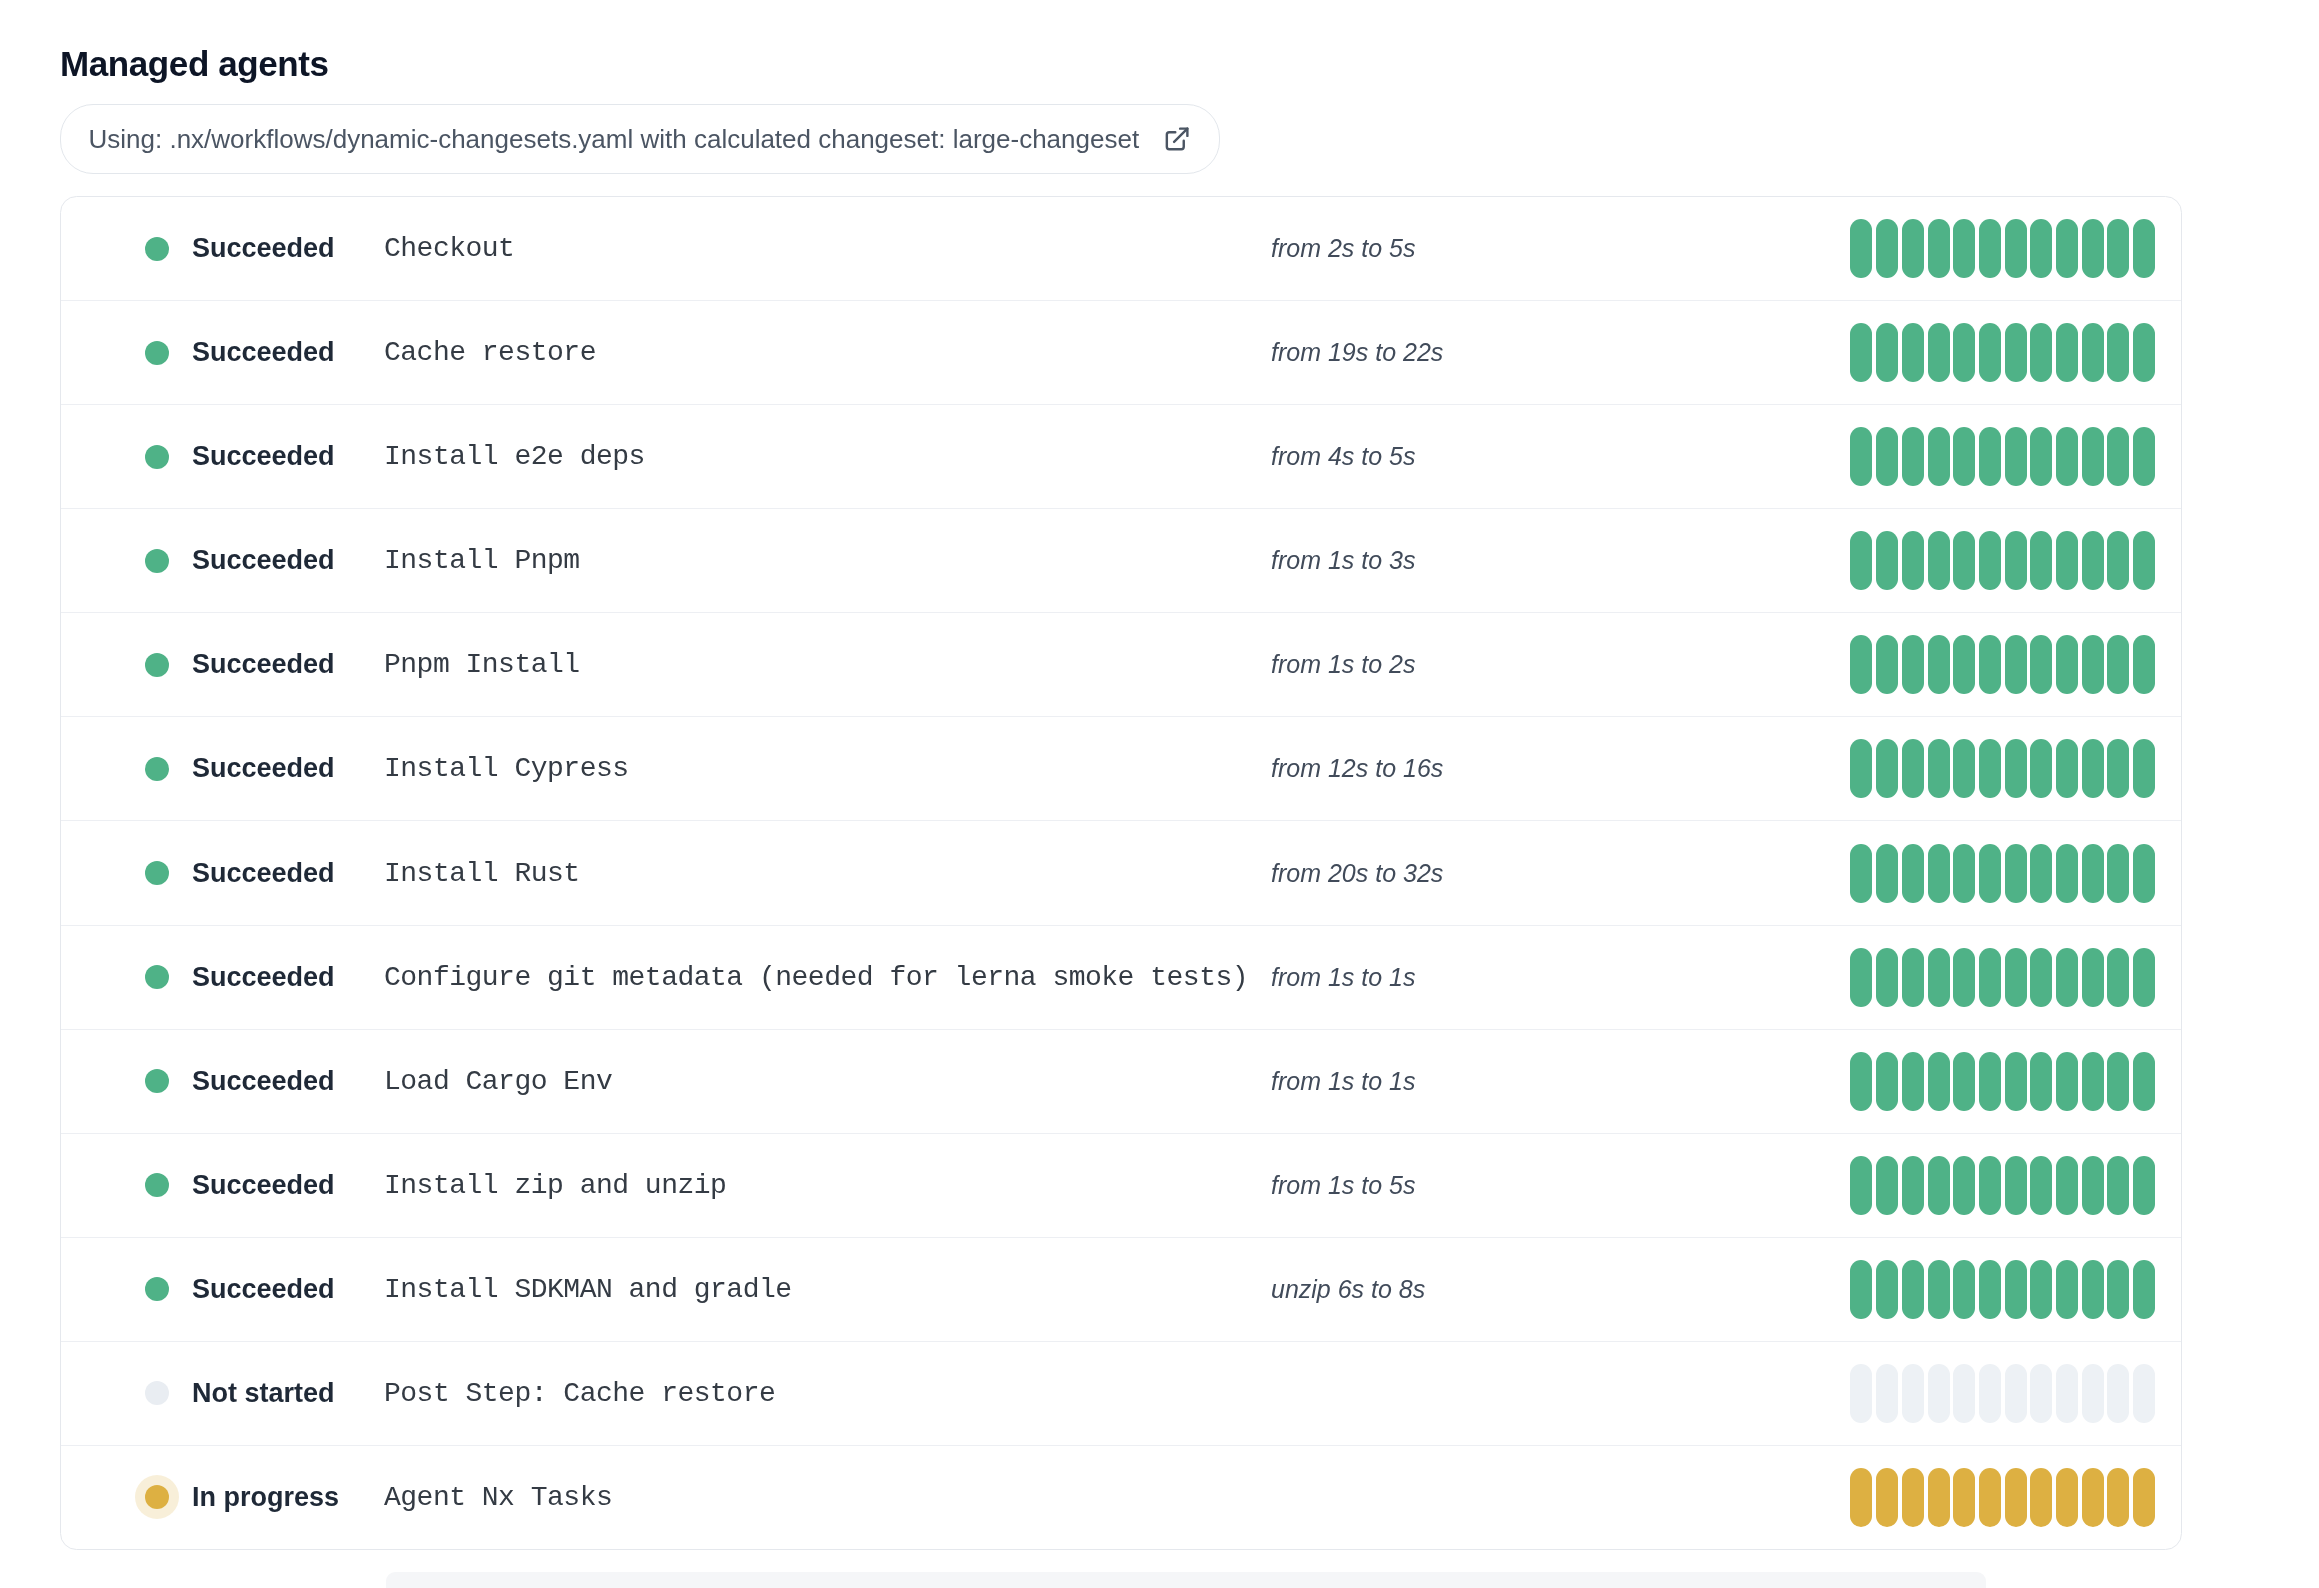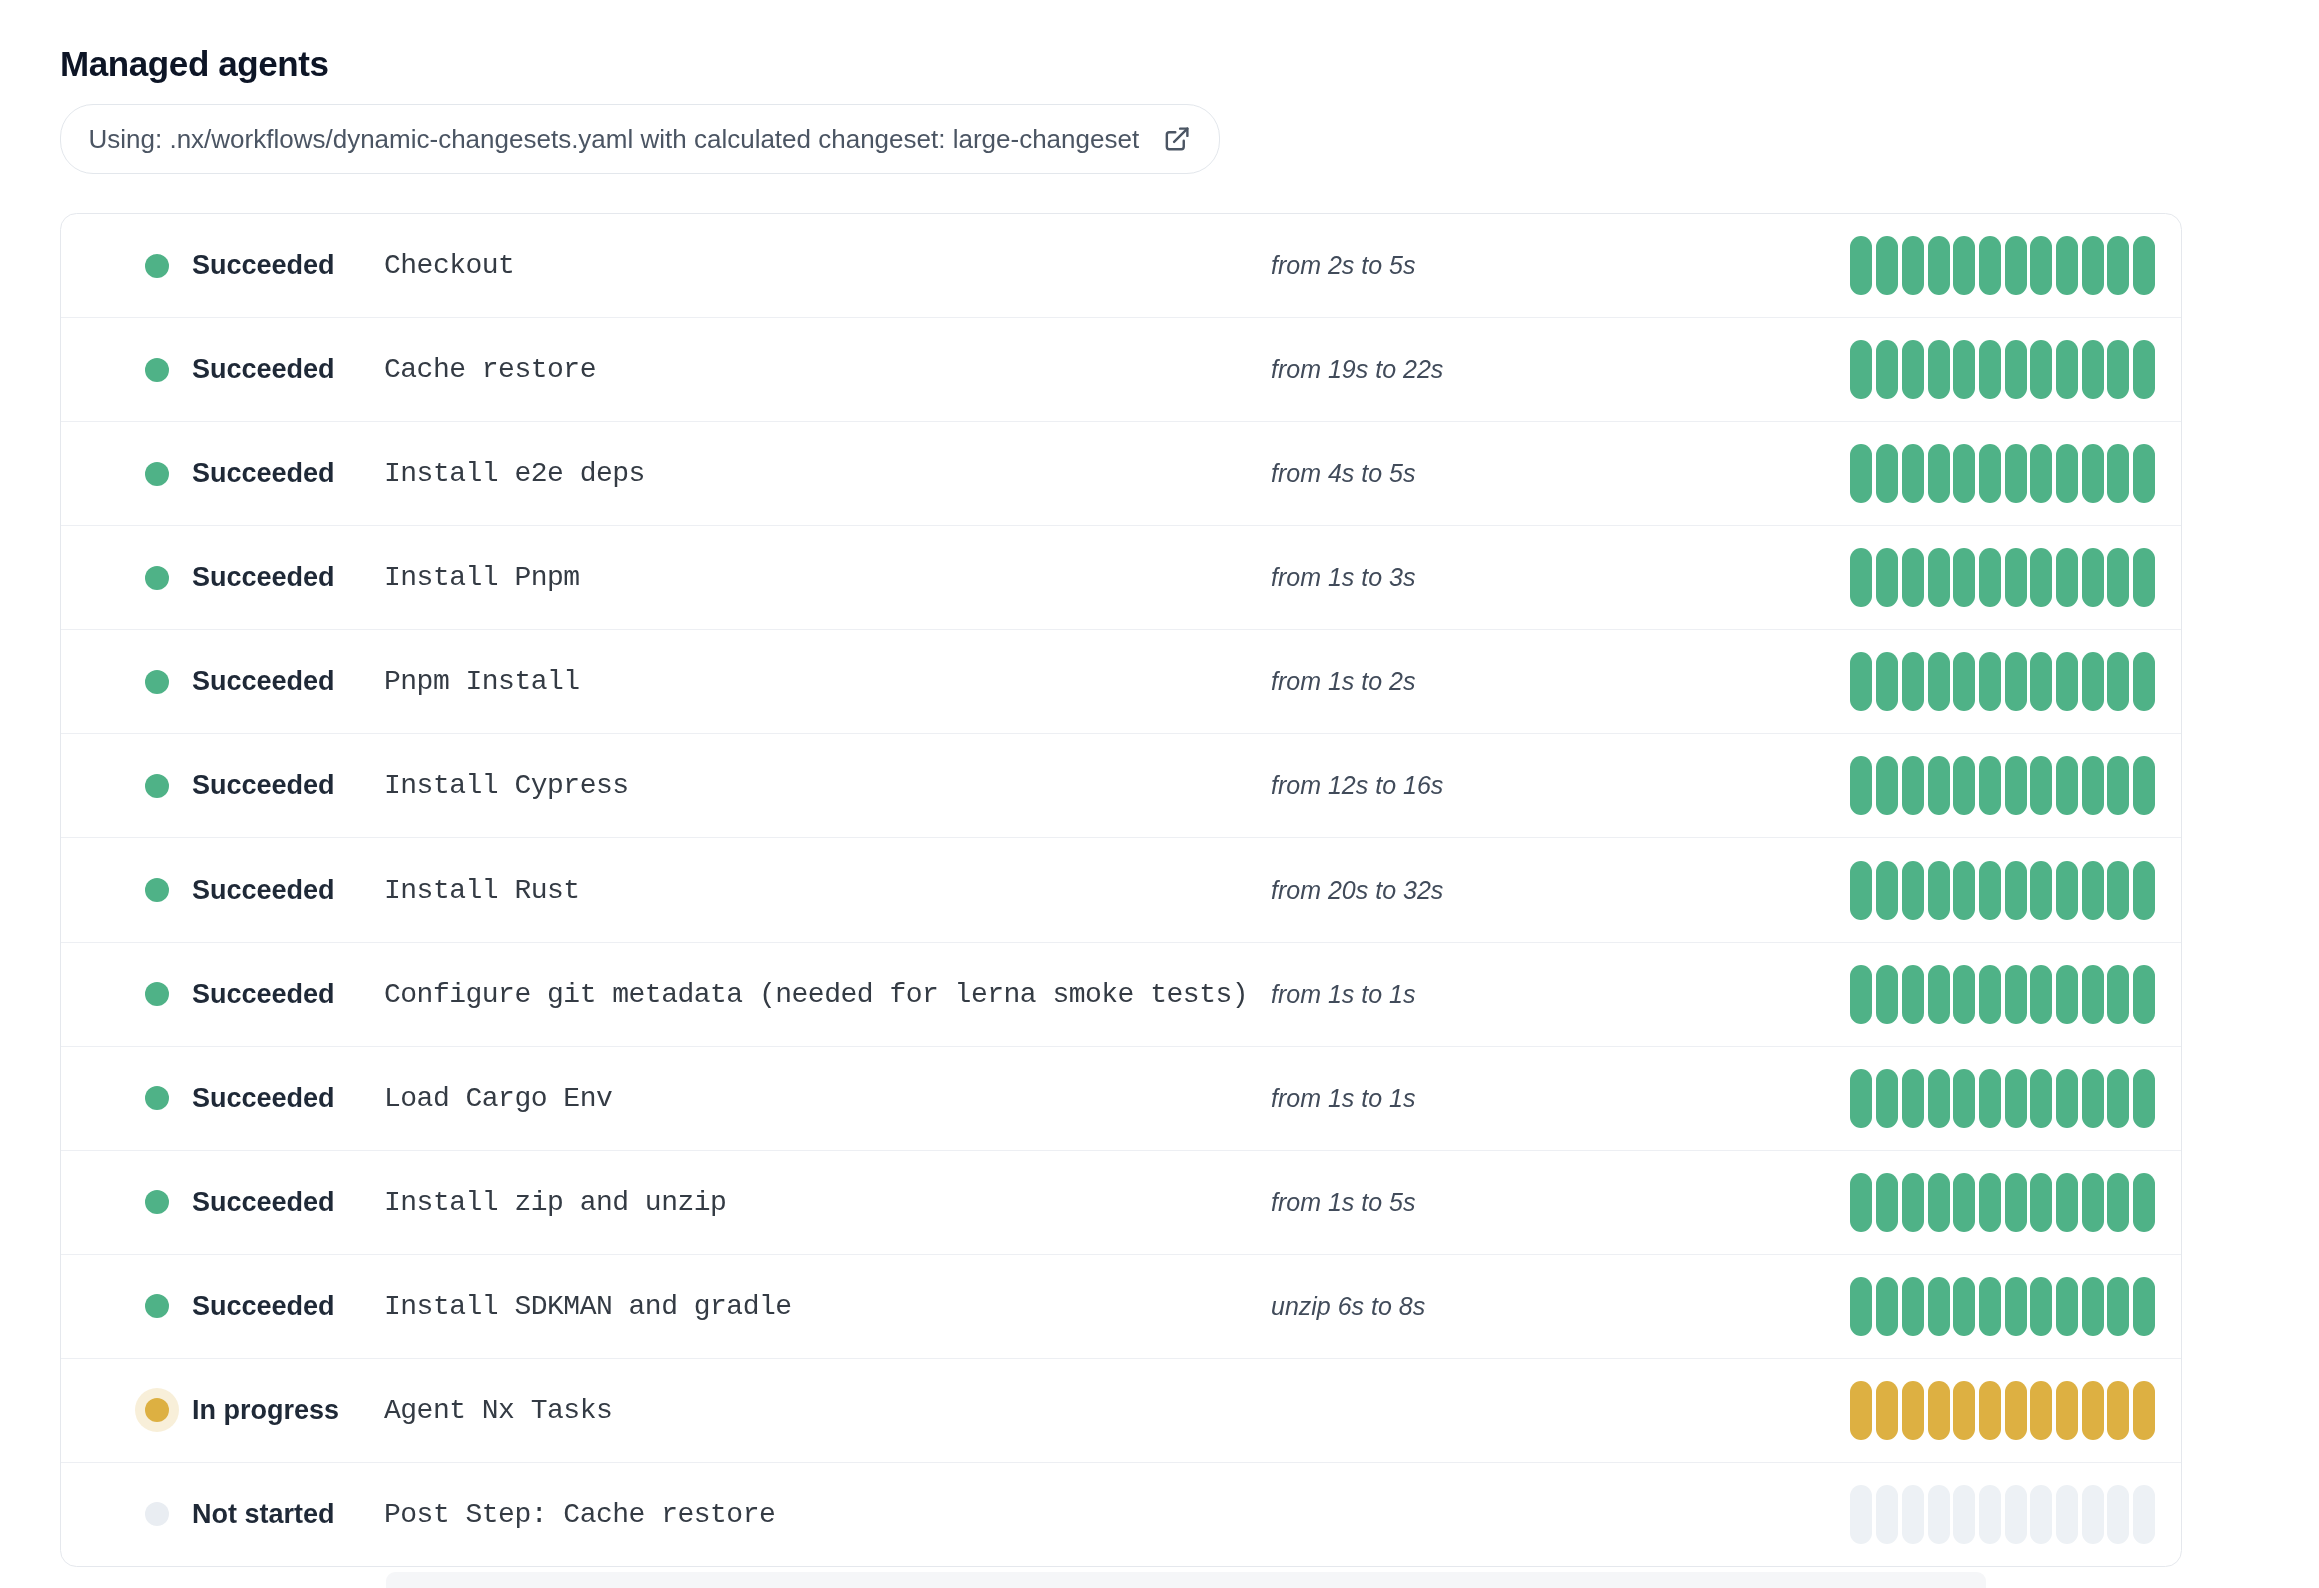--- a/index.html
+++ b/index.html
@@ -32,21 +32,21 @@
     background: #ffffff;
     font-size: 26px;
     color: #4b5563;
     cursor: pointer;
   }
   .banner .ext-icon { width: 29px; height: 29px; flex: none; display: block; }
 
   .card {
     width: 2122px;
     height: 1354px;
-    margin-top: 39px;
+    margin-top: 22px;
     background: #ffffff;
     border: 1.8px solid #e5e8ed;
     border-radius: 16.5px;
     display: flex;
     flex-direction: column;
     overflow: hidden;
   }
 
   .row {
     flex: 1 1 0;
@@ -379,20 +379,43 @@
             <div class="bar"></div>
             <div class="bar"></div>
             <div class="bar"></div>
             <div class="bar"></div>
             <div class="bar"></div>
             <div class="bar"></div>
             <div class="bar"></div>
           </div>
   </div>
 
+  <div class="row not-started">
+    <div class="cell-status">
+      <span class="dot"></span>
+      <span class="status-label">Not started</span>
+    </div>
+    <div class="cell-step">Post Step: Cache restore</div>
+    <div class="cell-duration"></div>
+    <div class="bars">
+            <div class="bar"></div>
+            <div class="bar"></div>
+            <div class="bar"></div>
+            <div class="bar"></div>
+            <div class="bar"></div>
+            <div class="bar"></div>
+            <div class="bar"></div>
+            <div class="bar"></div>
+            <div class="bar"></div>
+            <div class="bar"></div>
+            <div class="bar"></div>
+            <div class="bar"></div>
+          </div>
+  </div>
+
   <div class="row in-progress">
     <div class="cell-status">
       <span class="dot"></span>
       <span class="status-label">In progress</span>
     </div>
     <div class="cell-step">Agent Nx Tasks</div>
     <div class="cell-duration"></div>
     <div class="bars">
             <div class="bar"></div>
             <div class="bar"></div>
@@ -401,42 +424,19 @@
             <div class="bar"></div>
             <div class="bar"></div>
             <div class="bar"></div>
             <div class="bar"></div>
             <div class="bar"></div>
             <div class="bar"></div>
             <div class="bar"></div>
             <div class="bar"></div>
           </div>
   </div>
-
-  <div class="row not-started">
-    <div class="cell-status">
-      <span class="dot"></span>
-      <span class="status-label">Not started</span>
-    </div>
-    <div class="cell-step">Post Step: Cache restore</div>
-    <div class="cell-duration"></div>
-    <div class="bars">
-            <div class="bar"></div>
-            <div class="bar"></div>
-            <div class="bar"></div>
-            <div class="bar"></div>
-            <div class="bar"></div>
-            <div class="bar"></div>
-            <div class="bar"></div>
-            <div class="bar"></div>
-            <div class="bar"></div>
-            <div class="bar"></div>
-            <div class="bar"></div>
-            <div class="bar"></div>
-          </div>
-  </div>
 </div>
   </div>
 
 </div>
 
 <div class="below-strip"></div>
 
 
 </body></html>

